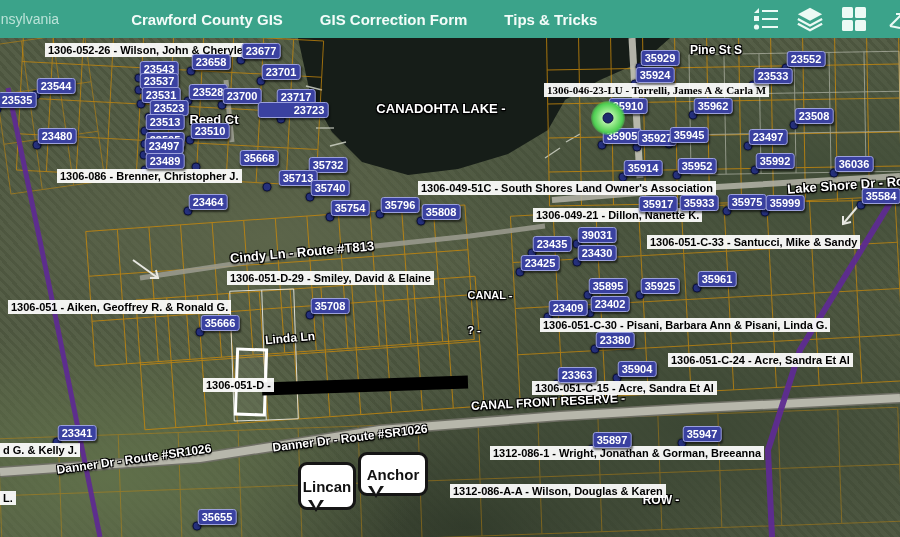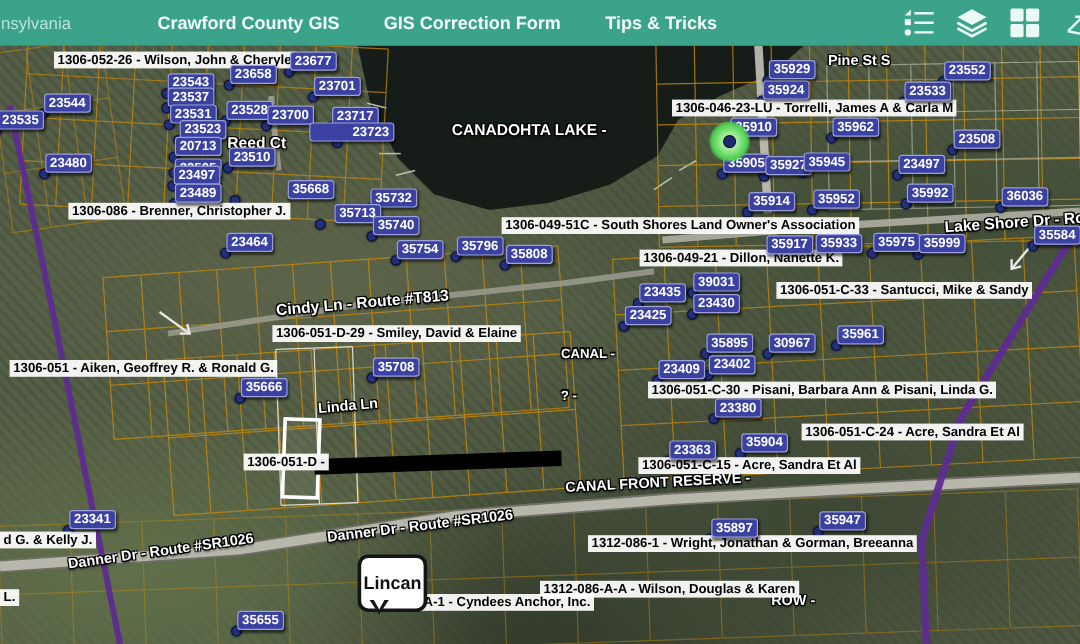--- a/index.html
+++ b/index.html
@@ -287,21 +287,21 @@
     <div class="chip" style="left: 211px; top: 24px;">23658</div>
     <div class="dot" style="left: 191px; top: 33px;"></div>
     <div class="chip" style="left: 159px; top: 31px;">23543</div>
     <div class="dot" style="left: 139px; top: 40px;"></div>
     <div class="chip" style="left: 159px; top: 43px;">23537</div>
     <div class="dot" style="left: 139px; top: 52px;"></div>
     <div class="chip" style="left: 161px; top: 57px;">23531</div>
     <div class="dot" style="left: 141px; top: 66px;"></div>
     <div class="chip" style="left: 169px; top: 70px;">23523</div>
     <div class="dot" style="left: 149px; top: 79px;"></div>
-    <div class="chip" style="left: 165px; top: 84px;">20713</div>
+    <div class="chip" style="left: 165px; top: 84px;">23513</div>
     <div class="dot" style="left: 145px; top: 93px;"></div>
     <div class="chip" style="left: 165px; top: 102px;">23505</div>
     <div class="dot" style="left: 145px; top: 106px;"></div>
     <div class="chip" style="left: 164px; top: 108px;">23497</div>
     <div class="dot" style="left: 144px; top: 117px;"></div>
     <div class="chip" style="left: 165px; top: 123px;">23489</div>
     <div class="dot" style="left: 145px; top: 132px;"></div>
     <div class="chip" style="left: 56px; top: 48px;">23544</div>
     <div class="dot" style="left: 36px; top: 57px;"></div>
     <div class="chip" style="left: 17px; top: 62px;">23535</div>
@@ -339,21 +339,21 @@
     <div class="chip" style="left: 597px; top: 197px;">39031</div>
     <div class="dot" style="left: 577px; top: 206px;"></div>
     <div class="chip" style="left: 552px; top: 206px;">23435</div>
     <div class="dot" style="left: 532px; top: 215px;"></div>
     <div class="chip" style="left: 597px; top: 215px;">23430</div>
     <div class="dot" style="left: 577px; top: 224px;"></div>
     <div class="chip" style="left: 540px; top: 225px;">23425</div>
     <div class="dot" style="left: 520px; top: 234px;"></div>
     <div class="chip" style="left: 608px; top: 248px;">35895</div>
     <div class="dot" style="left: 588px; top: 257px;"></div>
-    <div class="chip" style="left: 660px; top: 248px;">30967</div>
+    <div class="chip" style="left: 660px; top: 248px;">35925</div>
     <div class="dot" style="left: 640px; top: 257px;"></div>
     <div class="chip" style="left: 717px; top: 241px;">35961</div>
     <div class="dot" style="left: 697px; top: 250px;"></div>
     <div class="chip" style="left: 568px; top: 270px;">23409</div>
     <div class="dot" style="left: 548px; top: 279px;"></div>
     <div class="chip" style="left: 610px; top: 266px;">23402</div>
     <div class="dot" style="left: 590px; top: 275px;"></div>
     <div class="chip" style="left: 615px; top: 302px;">23380</div>
     <div class="dot" style="left: 595px; top: 311px;"></div>
     <div class="chip" style="left: 577px; top: 337px;">23363</div>
@@ -407,50 +407,54 @@
     <div class="chip" style="left: 699px; top: 165px;">35933</div>
     <div class="dot" style="left: 679px; top: 174px;"></div>
     <div class="chip" style="left: 747px; top: 164px;">35975</div>
     <div class="dot" style="left: 727px; top: 173px;"></div>
     <div class="chip" style="left: 785px; top: 165px;">35999</div>
     <div class="dot" style="left: 765px; top: 174px;"></div>
     <div class="chip" style="left: 881px; top: 158px;">35584</div>
     <div class="dot" style="left: 861px; top: 167px;"></div>
     <div class="owner" style="left: 45px; top: 12px;">1306-052-26 - Wilson, John &amp; Cheryle</div>
     <div class="owner" style="left: 57px; top: 138px;">1306-086 - Brenner, Christopher J.</div>
-    <div class="owner" style="left: 560px; top: 52px;">1306-046-23-LU - Torrelli, James A &amp; Carla M</div>
+    <div class="owner" style="left: 544px; top: 52px; font-family: Liberation Serif, serif;">1306-046-23-LU - Torrelli, James A &amp; Carla M</div>
     <div class="owner" style="left: 418px; top: 150px;">1306-049-51C - South Shores Land Owner's Association</div>
     <div class="owner" style="left: 533px; top: 177px;">1306-049-21 - Dillon, Nanette K.</div>
     <div class="owner" style="left: 647px; top: 204px;">1306-051-C-33 - Santucci, Mike &amp; Sandy</div>
     <div class="owner" style="left: 227px; top: 240px;">1306-051-D-29 - Smiley, David &amp; Elaine</div>
     <div class="owner" style="left: 8px; top: 269px;">1306-051 - Aiken, Geoffrey R. &amp; Ronald G.</div>
     <div class="owner" style="left: 540px; top: 287px;">1306-051-C-30 - Pisani, Barbara Ann &amp; Pisani, Linda G.</div>
     <div class="owner" style="left: 668px; top: 322px;">1306-051-C-24 - Acre, Sandra  Et Al</div>
     <div class="owner" style="left: 532px; top: 350px;">1306-051-C-15 - Acre, Sandra  Et Al</div>
     <div class="owner" style="left: 203px; top: 347px;">1306-051-D -</div>
     <div class="owner" style="left: 490px; top: 415px;">1312-086-1 - Wright, Jonathan &amp; Gorman, Breeanna</div>
     <div class="owner" style="left: 450px; top: 453px;">1312-086-A-A - Wilson, Douglas &amp; Karen</div>
-    <div class="owner" style="left: 350px; top: 464px;">A-1 - Cyndees Anchor, Inc.</div>
     <div class="owner" style="left: 0px; top: 412px;">d G. &amp; Kelly J.</div>
     <div class="owner" style="left: 0px; top: 460px;">L.</div>
     <div class="street" style="font-size: 13px; left: 214px; top: 81px; transform: translate(-50%, -50%) rotate(0deg);">Reed Ct</div>
     <div class="street" style="font-size: 12px; left: 716px; top: 12px; transform: translate(-50%, -50%) rotate(0deg);">Pine St S</div>
     <div class="street" style="font-size: 13px; left: 441px; top: 70px; transform: translate(-50%, -50%) rotate(0deg);">CANADOHTA LAKE -</div>
     <div class="street" style="font-size: 13px; left: 302px; top: 214px; transform: translate(-50%, -50%) rotate(-5deg);">Cindy Ln - Route #T813</div>
     <div class="street" style="font-size: 12px; left: 290px; top: 300px; transform: translate(-50%, -50%) rotate(-5deg);">Linda Ln</div>
     <div class="street" style="font-size: 13px; left: 787px; top: 146px; transform: translate(0px, -50%) rotate(-4deg);">Lake Shore Dr - Route #</div>
     <div class="street" style="font-size: 12px; left: 134px; top: 421px; transform: translate(-50%, -50%) rotate(-8deg);">Danner Dr - Route #SR1026</div>
     <div class="street" style="font-size: 12px; left: 350px; top: 400px; transform: translate(-50%, -50%) rotate(-7deg);">Danner Dr - Route #SR1026</div>
     <div class="street" style="font-size: 11px; left: 490px; top: 257px; transform: translate(-50%, -50%) rotate(0deg);">CANAL -</div>
     <div class="street" style="font-size: 11px; left: 474px; top: 292px; transform: translate(-50%, -50%) rotate(0deg);">? -</div>
     <div class="street" style="font-size: 12px; left: 548px; top: 364px; transform: translate(-50%, -50%) rotate(-3deg);">CANAL FRONT RESERVE -</div>
     <div class="street" style="font-size: 12px; left: 661px; top: 462px; transform: translate(-50%, -50%) rotate(0deg);">ROW -</div>
     <div class="callout" style="left: 298px; top: 424px; width: 52px; height: 42px; font-size: 15px;">
       <div class="tail"></div>
       <div class="tail2"></div>
       <span>Lincan</span>
     </div>
+    <div class="callout" style="left: 358px; top: 414px; width: 64px; height: 38px; font-size: 15px;">
+      <div class="tail"></div>
+      <div class="tail2"></div>
+      <span>Anchor</span>
+    </div>
     <div class="gmarker" style="left: 608px; top: 80px;">
       <div class="core"></div>
     </div>
     <div class="sel-parcel" style="left: 235px; top: 310px; width: 26px; height: 62px;"></div>
     <div class="blackbar" style="left: 262px; top: 341px; width: 206px; height: 13px;"></div>
   </div>
 
 </body></html>

